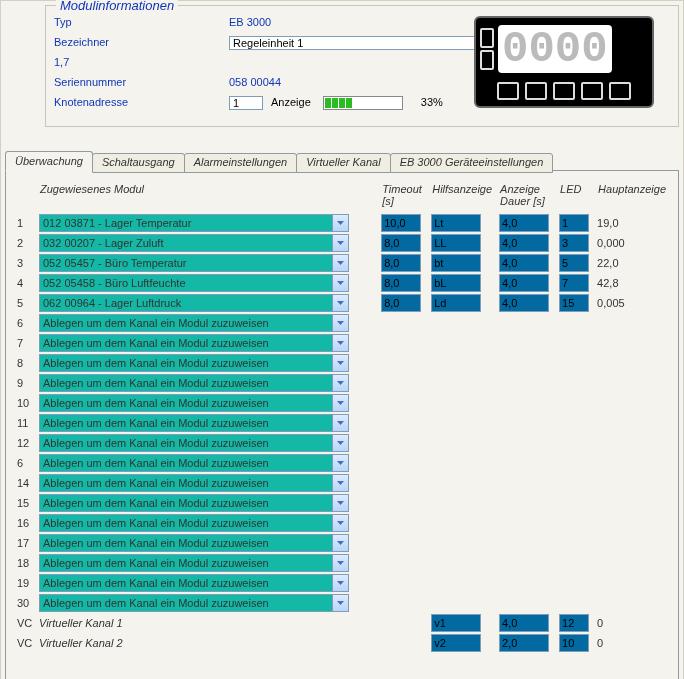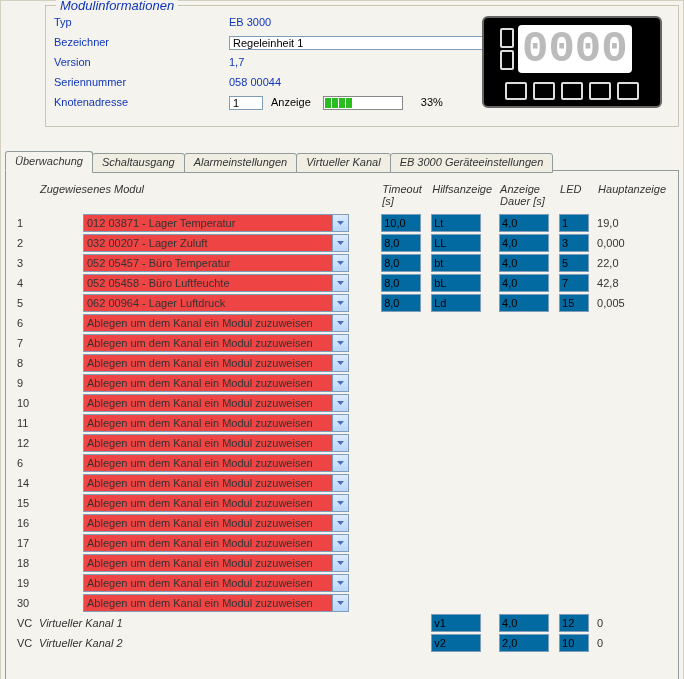--- a/index.html
+++ b/index.html
@@ -78,27 +78,27 @@
   .progress-seg.empty { background: transparent; }
   .progress-pct {
     display: inline-block;
     margin-left: 18px;
     color: #000;
   }
   
   .lcd {
     position: absolute;
     top: 10px;
-    right: 16px;
+    right: 24px;
     width: 180px;
     height: 92px;
     background: #000;
     border: 2px solid #666;
     border-radius: 6px;
-    padding: 4px 16px;
+    padding: 4px 4px;
   }
   .lcd-top {
     display: flex;
     align-items: center;
     height: 54px;
   }
   .lcd-small {
     display: flex;
     flex-direction: column;
     gap: 2px;
@@ -196,22 +196,21 @@
     display: flex;
     width: 310px;
   }
   .combo input {
     flex: 1;
     border: 1px solid #7F9DB9;
     border-right: none;
     height: 18px;
     font: inherit;
     padding: 1px 3px;
-    background: #ef4444;
-    margin-left: 44px;
+    background: #14b8a6;
   }
   .combo .dd {
     width: 17px;
     height: 18px;
     border: 1px solid #7F9DB9;
     background: linear-gradient(#DDEBFD, #B9D6FB);
     display: flex;
     align-items: center;
     justify-content: center;
     cursor: pointer;
@@ -260,21 +259,20 @@
 
     <div class="modinfo-row">
       <div class="modinfo-label">Typ</div>
       <div class="modinfo-value">EB 3000</div>
     </div>
     <div class="modinfo-row">
       <div class="modinfo-label">Bezeichner</div>
       <input class="text-input" style="width: 260px;" value="Regeleinheit 1">
     </div>
     <div class="modinfo-row">
-      <div class="modinfo-label">Version</div>
       <div class="modinfo-value">1,7</div>
     </div>
     <div class="modinfo-row">
       <div class="modinfo-label">Seriennummer</div>
       <div class="modinfo-value">058 00044</div>
     </div>
     <div class="modinfo-row">
       <div class="modinfo-label">Knotenadresse</div>
       <input class="text-input" style="width: 34px;" value="1">
       <span class="buslast-label">Anzeige</span>

